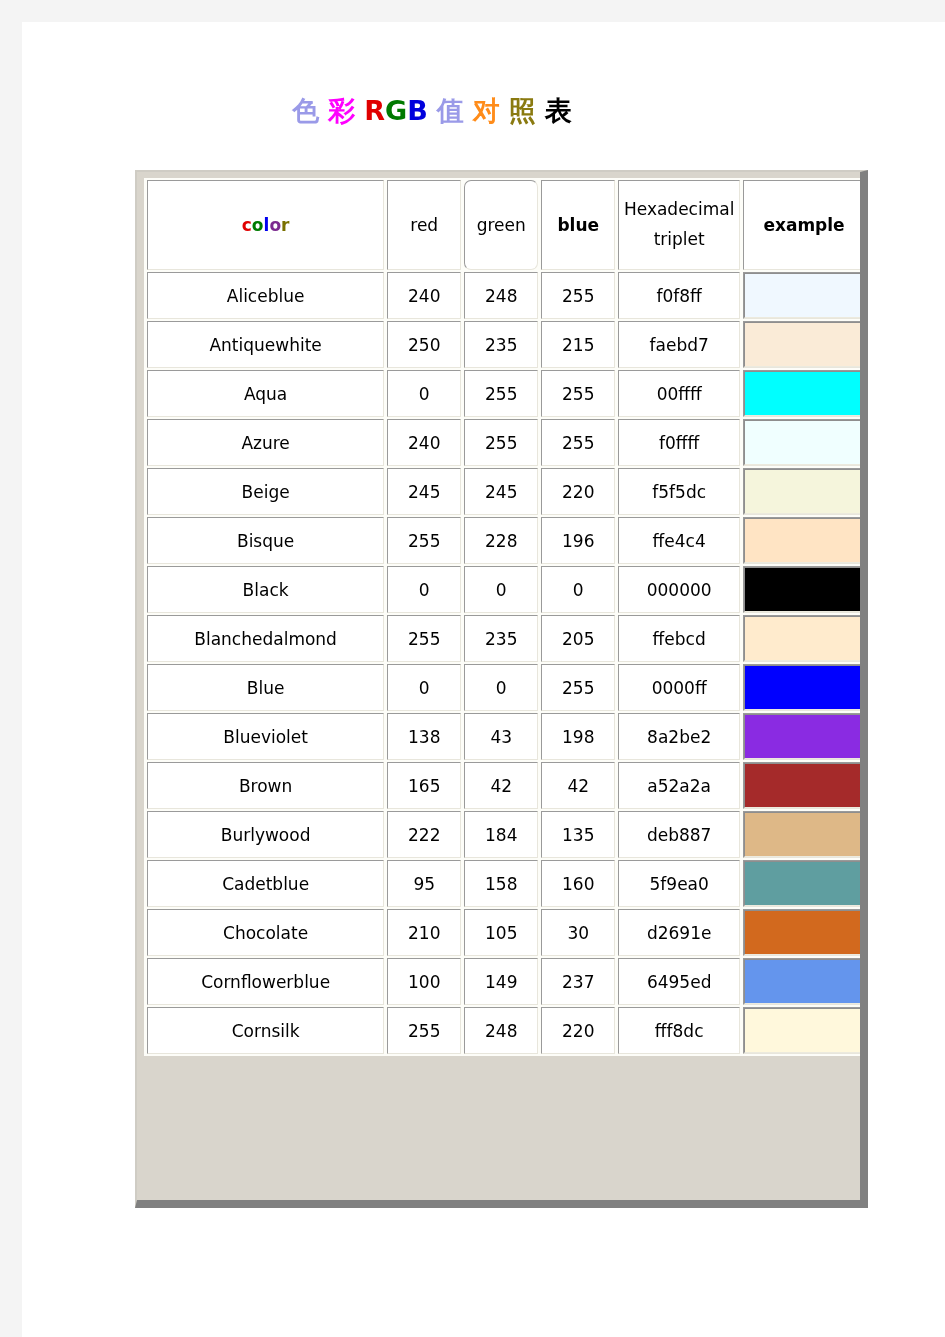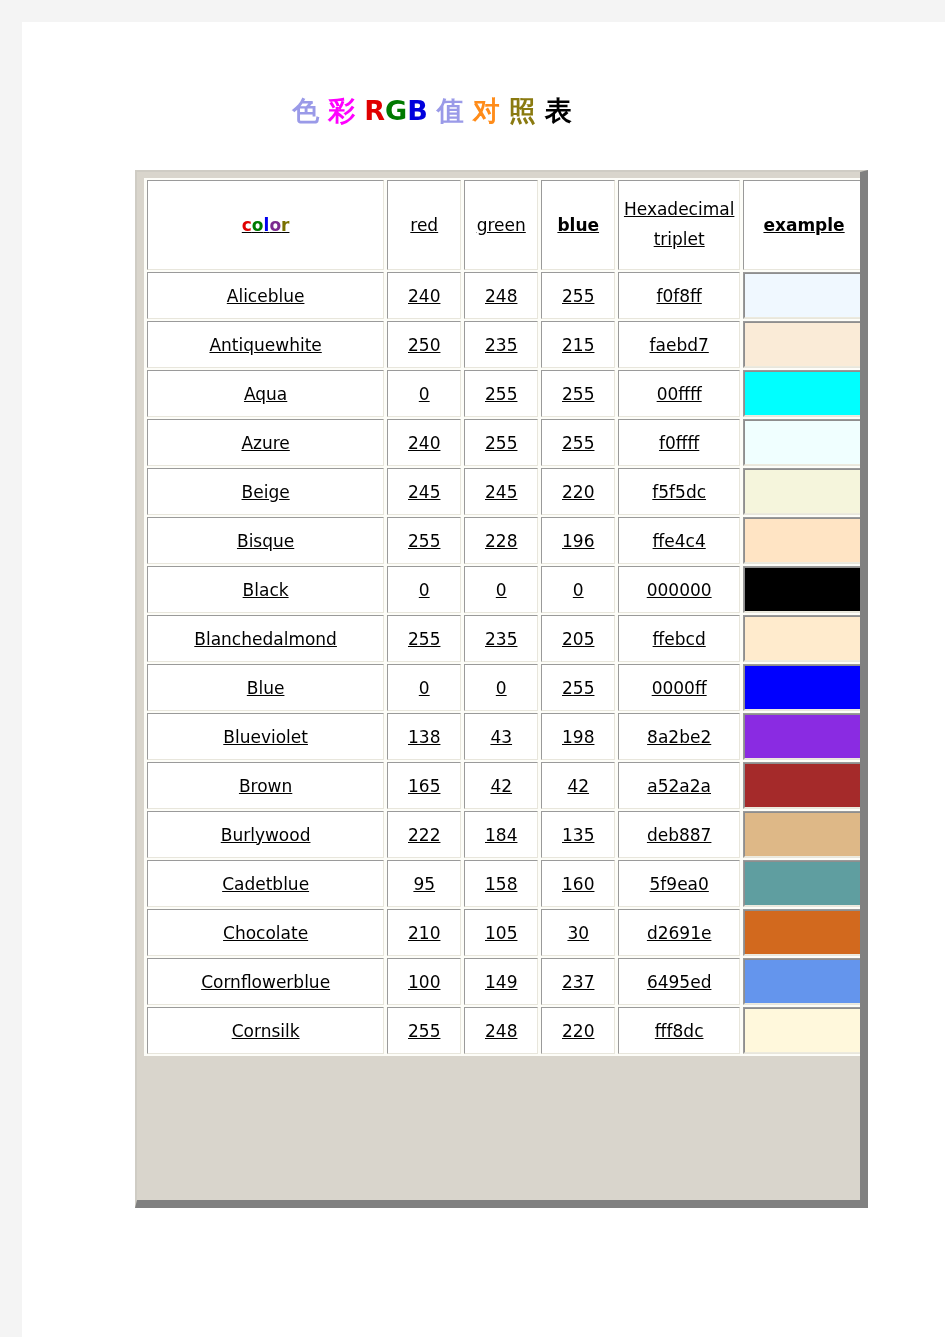--- a/index.html
+++ b/index.html
@@ -57,21 +57,20 @@
     border-bottom: 8px solid #808080;
     box-sizing: border-box;
     overflow: hidden;
   }
   #table-inner {
     position: absolute;
     left: 7px;
     top: 6px;
     width: 588px;
     background: #f0abfc;
-    text-decoration: underline;
   }
 
   
   table.rgb-table {
     border-collapse: separate;
     border-spacing: 3px 2px;
     table-layout: fixed;
     width: 724px;
     background: #fdfdf8;
   }
@@ -90,21 +89,21 @@
   col.col-red    { width: 68px; }
   col.col-green  { width: 68px; }
   col.col-blue   { width: 68px; }
   col.col-hex    { width: 112px; }
   col.col-sample { width: 112px; }
 
   
   tr.head-row td { height: 88px; }
   td.h-color  { font-weight: bold; font-size: 19px; }
   td.h-red    { color: #e03030; font-size: 19px; }
-  td.h-green  { color: #217821; font-size: 19px; }
+  td.h-green  { color: #217821; font-size: 19px; border-radius: 7px; }
   td.h-blue   { color: #1111ee; font-weight: bold; font-size: 19px; }
   td.h-hex    { font-size: 18px; line-height: 1.75; }
   td.h-example{ font-weight: bold; font-size: 19px; white-space: nowrap; overflow: hidden; }
 
   
   .lc-1 { color: #e00000; }
   .lc-2 { color: #007a00; }
   .lc-3 { color: #0000ee; }
   .lc-4 { color: #7b2a8f; }
   .lc-5 { color: #7a7000; }

